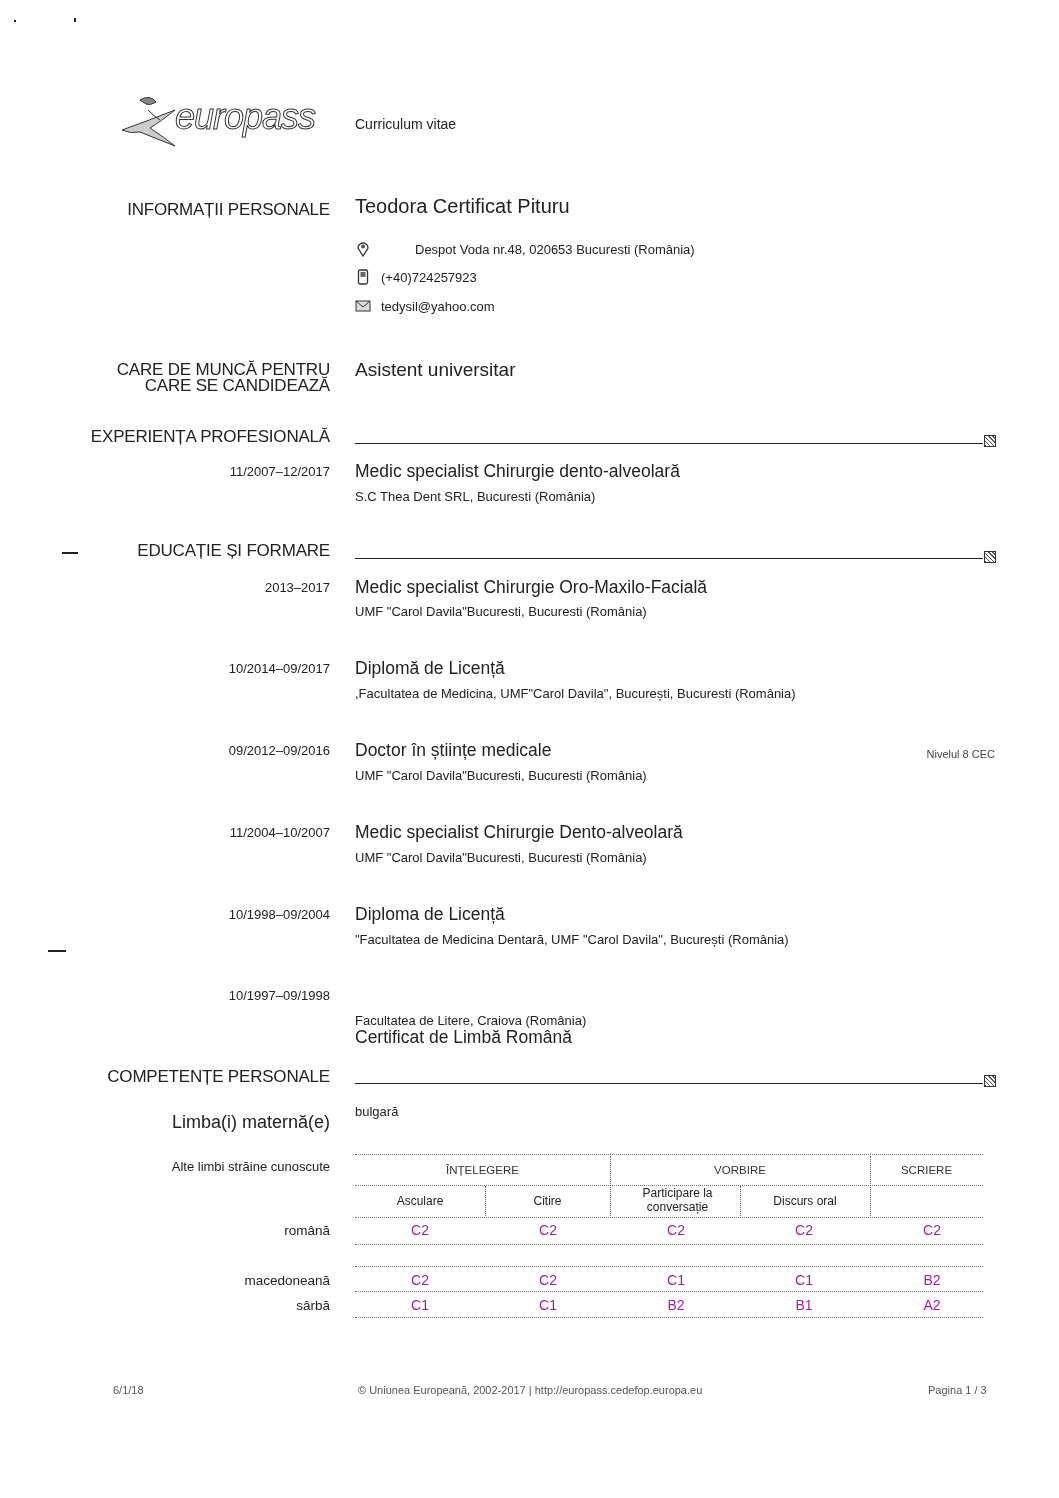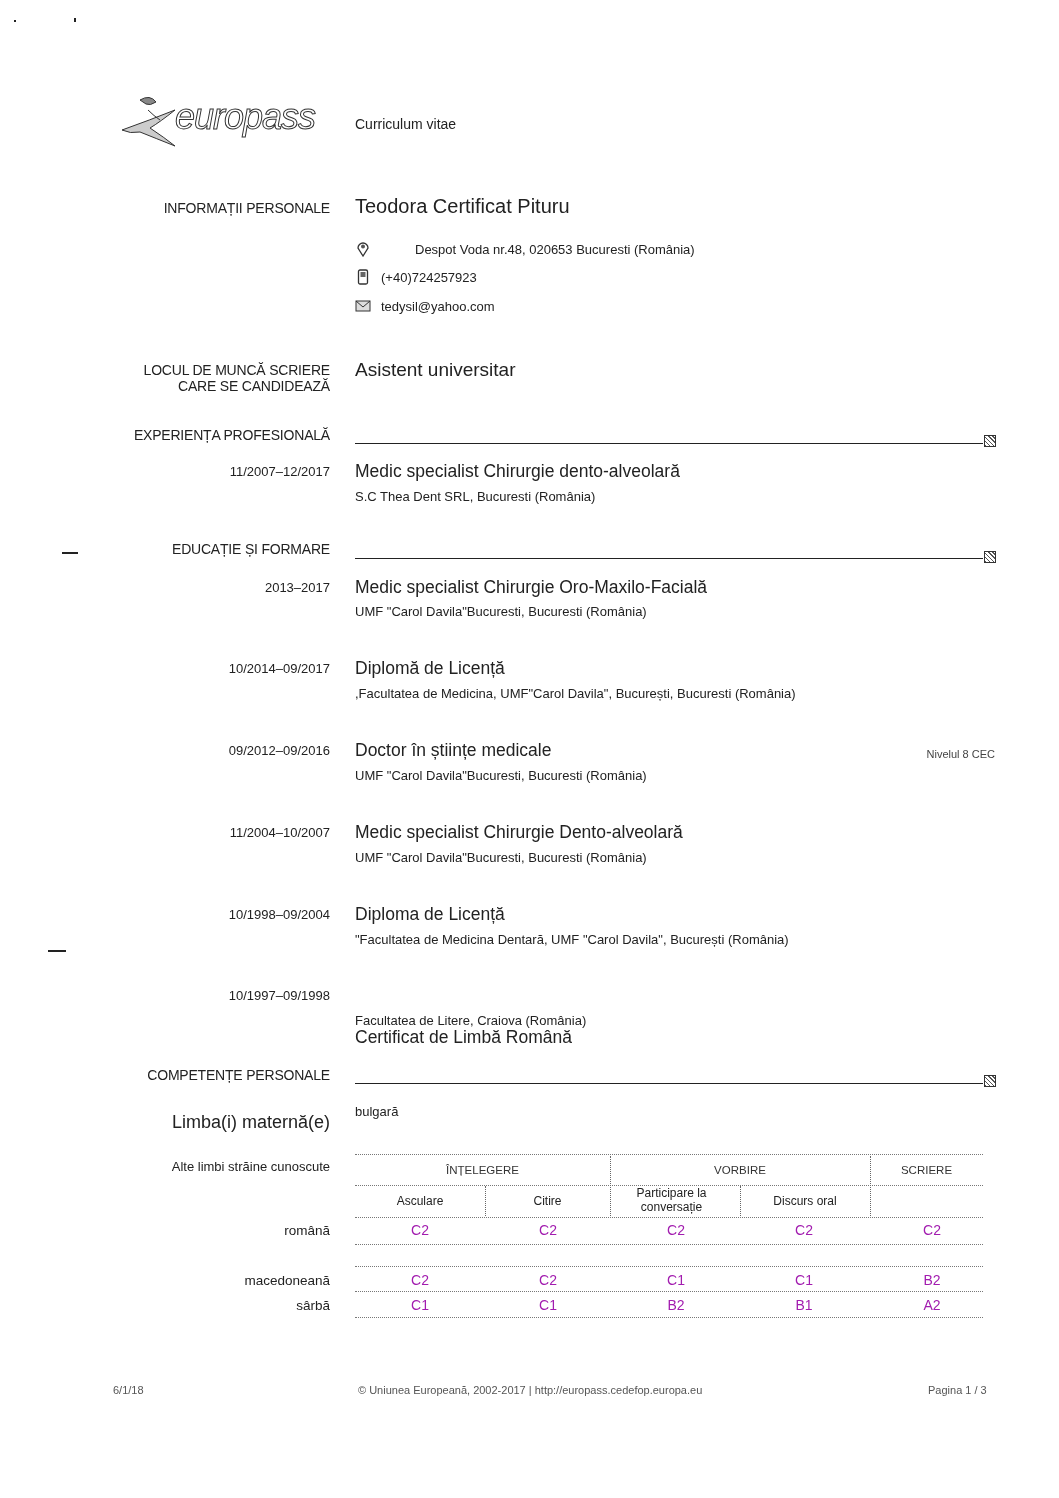--- a/index.html
+++ b/index.html
@@ -1,20 +1,20 @@
 <!DOCTYPE html>
 <html><head>
 <meta charset="utf-8">
 <style>
   html, body { margin:0; padding:0; background:#ffffff; }
   body { width:1059px; height:1498px; position:relative; overflow:hidden;
          font-family:"Liberation Sans", sans-serif; color:#1a1a1a; }
   .abs { position:absolute; }
   .speck { position:absolute; background:#222; }
-  .left-label { position:absolute; right:729px; text-align:right; font-size:14px; color:#222; white-space:nowrap; }
+  .left-label { position:absolute; right:729px; text-align:right; font-size:17px; color:#222; white-space:nowrap; }
   .caps { text-transform:none; letter-spacing:-0.2px; }
   .title { position:absolute; left:355px; font-size:17.5px; color:#222; white-space:nowrap; }
   .sub { position:absolute; left:355px; font-size:13px; color:#222; white-space:nowrap; }
   .date { position:absolute; right:729px; font-size:13px; color:#222; text-align:right; white-space:nowrap; }
   .section-line { position:absolute; left:355px; width:628px; height:0; border-top:1.5px solid #222; }
   .sec-icon { position:absolute; width:10px; height:10px; border:1px solid #333;
               background:repeating-linear-gradient(45deg,#555 0 1px,#fff 1px 3px); }
   .contact-row { position:absolute; left:355px; display:flex; align-items:center; font-size:13px; color:#222; white-space:nowrap; }
   .contact-row .ico { width:16px; height:16px; margin-right:10px; display:inline-flex; align-items:center; justify-content:center; }
   
@@ -70,21 +70,21 @@
   <span class="ico">
     <svg width="16" height="12" viewBox="0 0 16 12">
         <rect x="1" y="1" width="14" height="10" fill="#ddd" stroke="#333" stroke-width="1"></rect>
         <path d="M1 1 L8 7 L15 1" fill="none" stroke="#333" stroke-width="1"></path>
       </svg>
   </span>
   <span>tedysil@yahoo.com</span>
 </div>
 
 <div class="left-label caps" style="top:362px;line-height:16px;">
-  <div>LOCUL DE MUNCĂ SCRIERE</div>
+  <div>CARE DE MUNCĂ PENTRU</div>
   <div>CARE SE CANDIDEAZĂ</div>
 </div>
 <div class="title" style="top:359px;font-size:19px;">Asistent universitar</div>
 
 <div class="left-label caps" style="top:427px;">EXPERIENȚA PROFESIONALĂ</div>
 <div class="section-line" style="top:443px;"></div>
 <div class="sec-icon" style="left:984px;top:435px;"></div>
 
 <div class="date" style="top:464px;">11/2007–12/2017</div>
 <div class="title" style="top:461px;">Medic specialist Chirurgie dento-alveolară</div>
@@ -142,21 +142,21 @@
   <div class="vdiv" style="left:515px;top:2px;height:60px;"></div>
   <div class="vdiv" style="left:130px;top:32px;height:30px;"></div>
   <div class="vdiv" style="left:385px;top:32px;height:30px;"></div>
 
   <div class="lt-head" style="left:0;width:255px;top:10px;">ÎNȚELEGERE</div>
   <div class="lt-head" style="left:255px;width:260px;top:10px;">VORBIRE</div>
   <div class="lt-head" style="left:515px;width:113px;top:10px;">SCRIERE</div>
 
   <div class="lt-sub" style="left:0;width:130px;top:40px;">Asculare</div>
   <div class="lt-sub" style="left:130px;width:125px;top:40px;">Citire</div>
-  <div class="lt-sub" style="left:264px;width:105px;top:32px;">Participare la conversație</div>
+  <div class="lt-sub" style="left:270px;width:105px;top:32px;">Participare la conversație</div>
   <div class="lt-sub" style="left:385px;width:130px;top:40px;">Discurs oral</div>
 
   <div class="lt-val" style="left:35px;top:68px;">C2</div>
   <div class="lt-val" style="left:163px;top:68px;">C2</div>
   <div class="lt-val" style="left:291px;top:68px;">C2</div>
   <div class="lt-val" style="left:419px;top:68px;">C2</div>
   <div class="lt-val" style="left:547px;top:68px;">C2</div>
 
   <div class="lt-val" style="left:35px;top:118px;">C2</div>
   <div class="lt-val" style="left:163px;top:118px;">C2</div>

